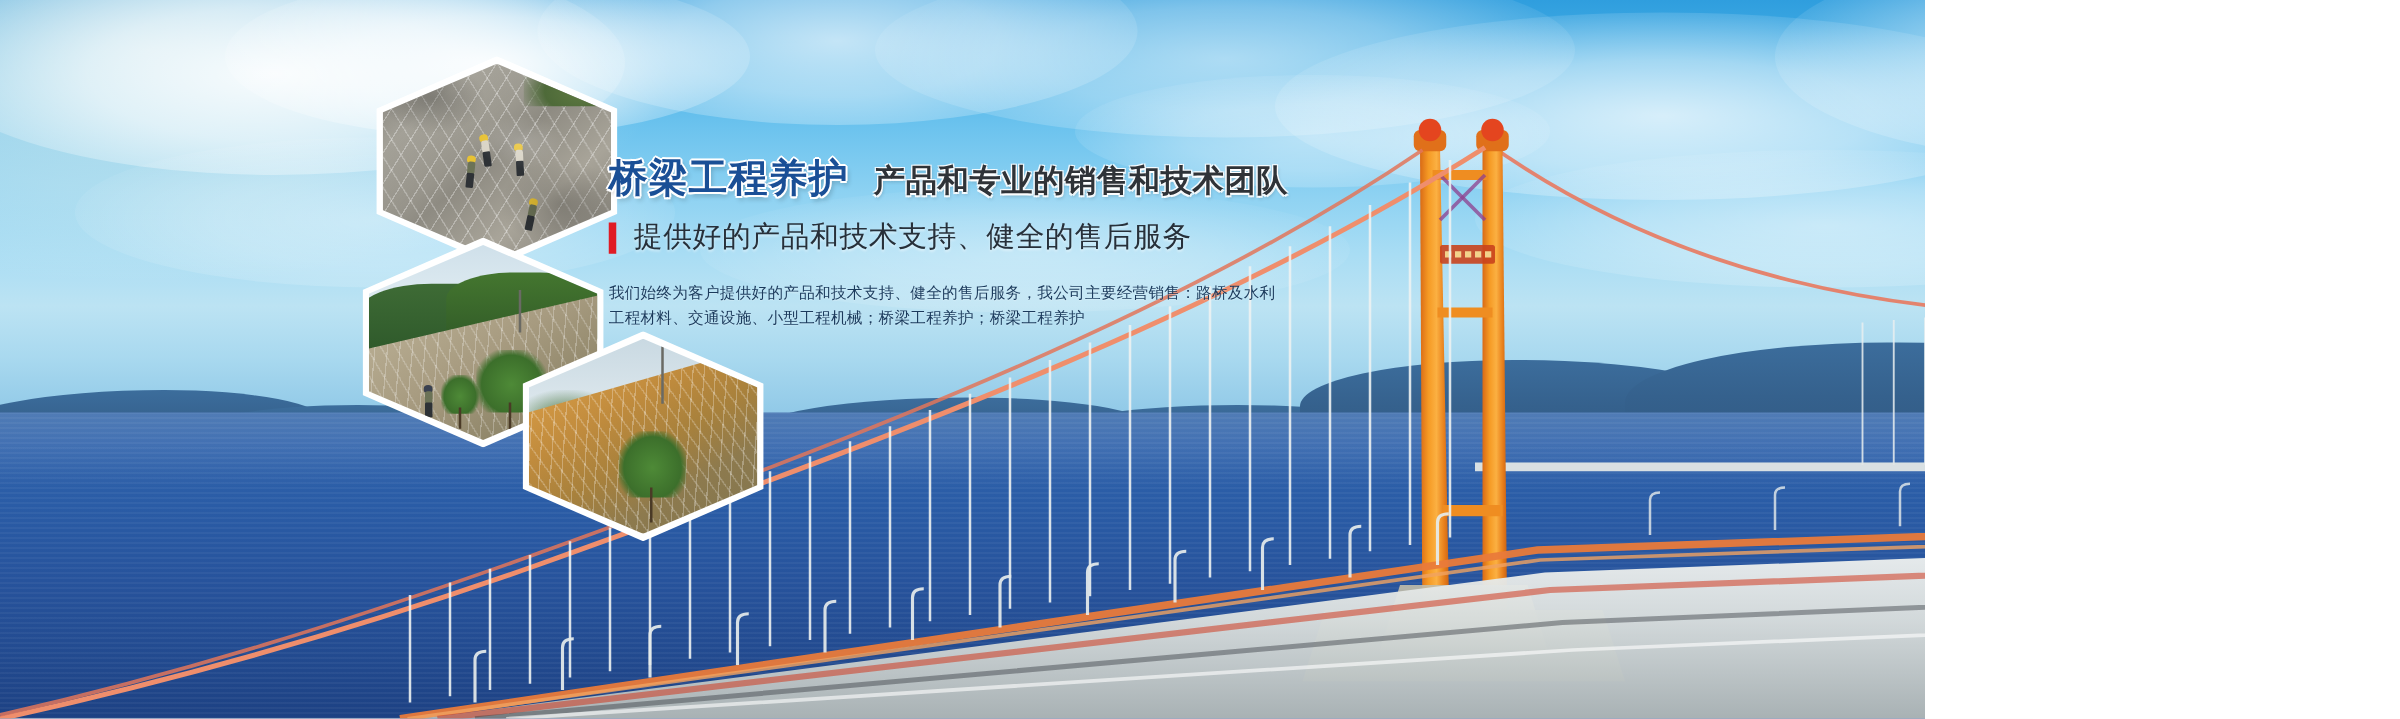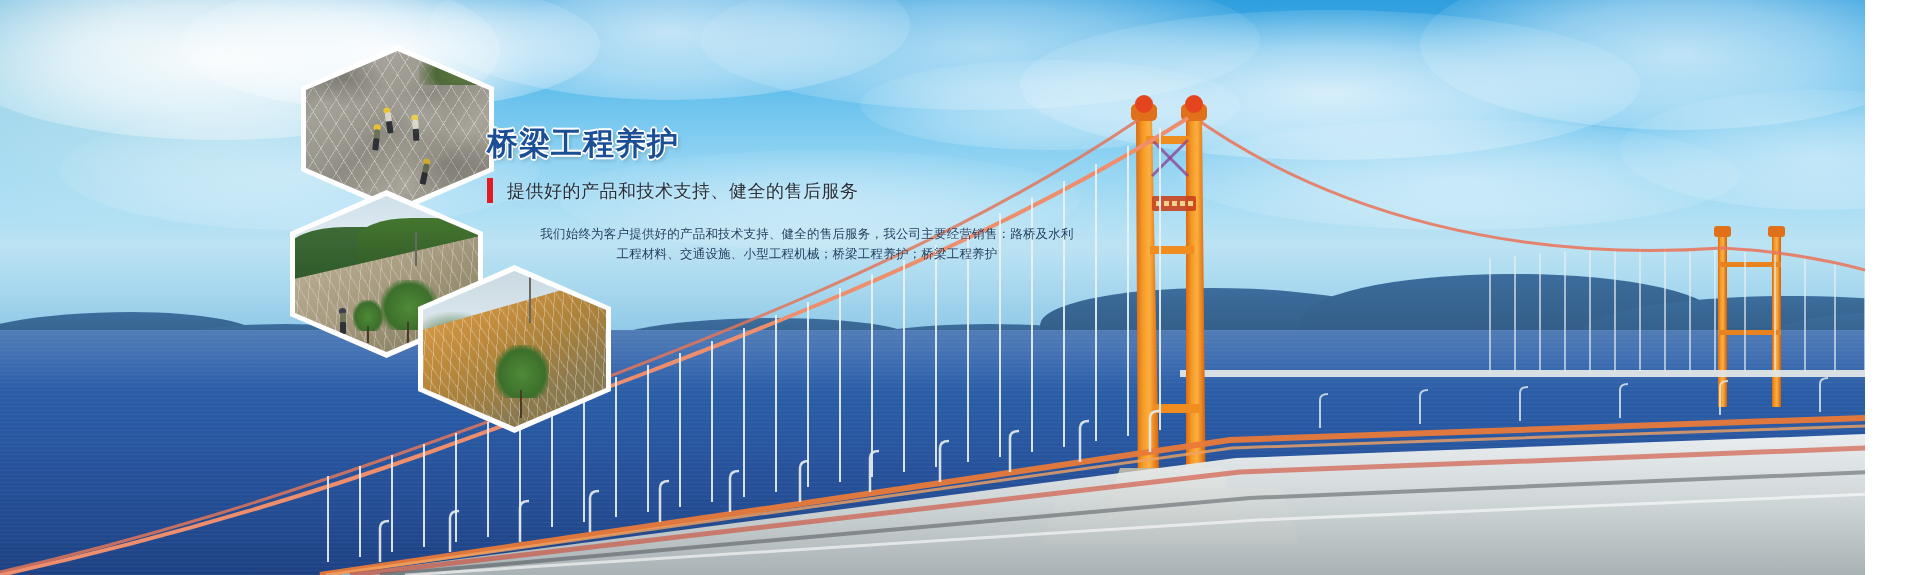--- a/index.html
+++ b/index.html
@@ -2,21 +2,21 @@
 <html><head>
 <meta charset="utf-8">
 <title>Banner</title>
 <style>
   * { margin:0; padding:0; box-sizing:border-box; }
   html,body { background:#fff; }
   body { font-family:"DejaVu Sans","Liberation Sans",sans-serif; }
 
   #banner {
     position:relative;
-    width:1865px; height:575px;
+    width:1540px; height:575px;
     overflow:hidden;
     background:#e5e5e5;
   }
 
   
   .sky {
     position:absolute; left:0; top:0; width:1920px; height:340px;
     background:
       linear-gradient(to bottom,
         #2f9ede 0%,
@@ -216,25 +216,25 @@
       -1px -1px 0 rgba(255,255,255,.85), 1px -1px 0 rgba(255,255,255,.85),
       -1px 1px 0 rgba(255,255,255,.85), 1px 1px 0 rgba(255,255,255,.85),
       1px 2px 3px rgba(0,0,0,.18);
   }
 
   .subline { display:flex; align-items:center; margin-top:19px; }
   .subline .bar{
     width:6px; height:25px; background:#e01b24; margin-right:14px; flex:0 0 auto;
   }
   .subline .txt{
-    font-size:18px; color:#27303a; letter-spacing:.5px; line-height:1;
+    font-size:23px; color:#27303a; letter-spacing:.5px; line-height:1;
     text-shadow:0 1px 2px rgba(255,255,255,.5);
   }
 
-  .para { margin-top:21px; margin-left:0px;text-align:center; }
+  .para { margin-top:21px; margin-left:0px; }
   .para p{
     font-size:12.5px; color:#1b3a5c; line-height:20px; letter-spacing:.2px;
     text-shadow:0 1px 1px rgba(255,255,255,.30);
     white-space:nowrap;
   }
 </style>
 </head>
 <body>
 
 <div id="banner">
@@ -493,20 +493,21 @@
         </div>
         <div class="pole" style="left:106px; top:6px; height:46px;"></div>
       </div>
     </div>
   </div>
 
   <div class="copy">
 
     <div class="headline">
       <span class="h-main">桥梁工程养护</span>
+      <span class="h-sub">产品和专业的销售和技术团队</span>
     </div>
 
     <div class="subline">
       <span class="bar"></span>
       <span class="txt">提供好的产品和技术支持、健全的售后服务</span>
     </div>
 
     <div class="para">
       <p>我们始终为客户提供好的产品和技术支持、健全的售后服务，我公司主要经营销售：路桥及水利</p>
       <p>工程材料、交通设施、小型工程机械；桥梁工程养护；桥梁工程养护</p>

